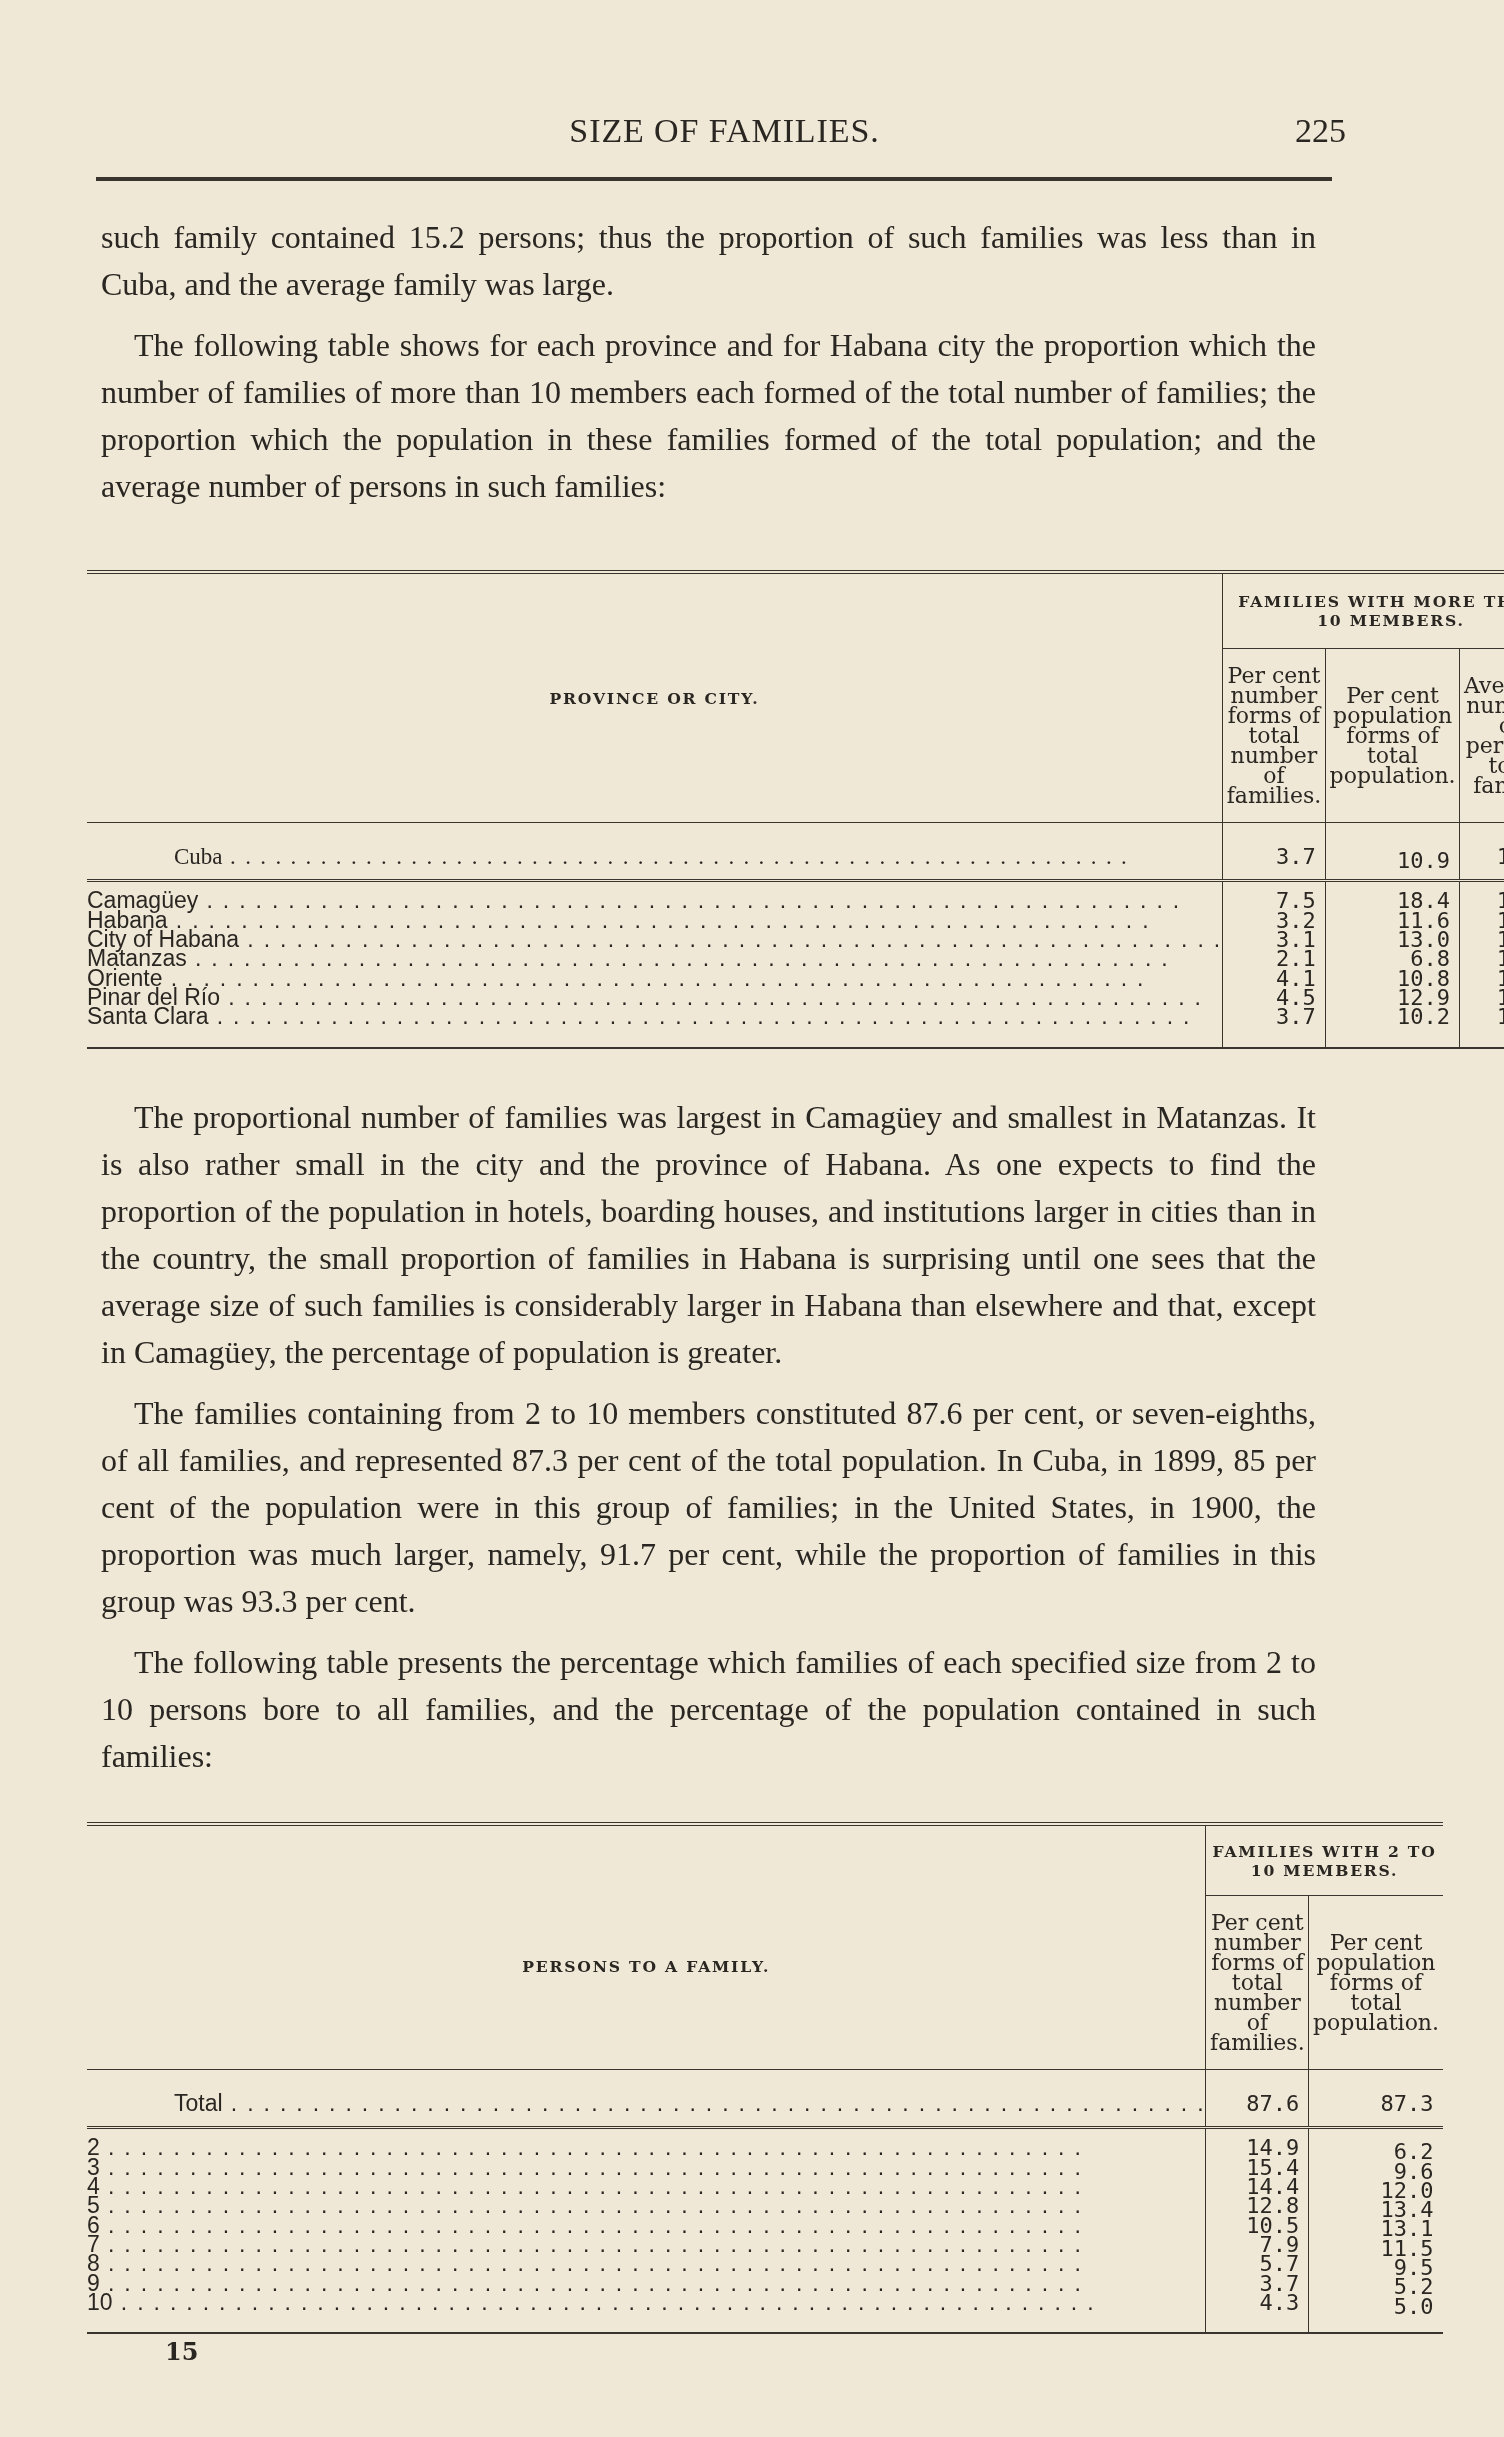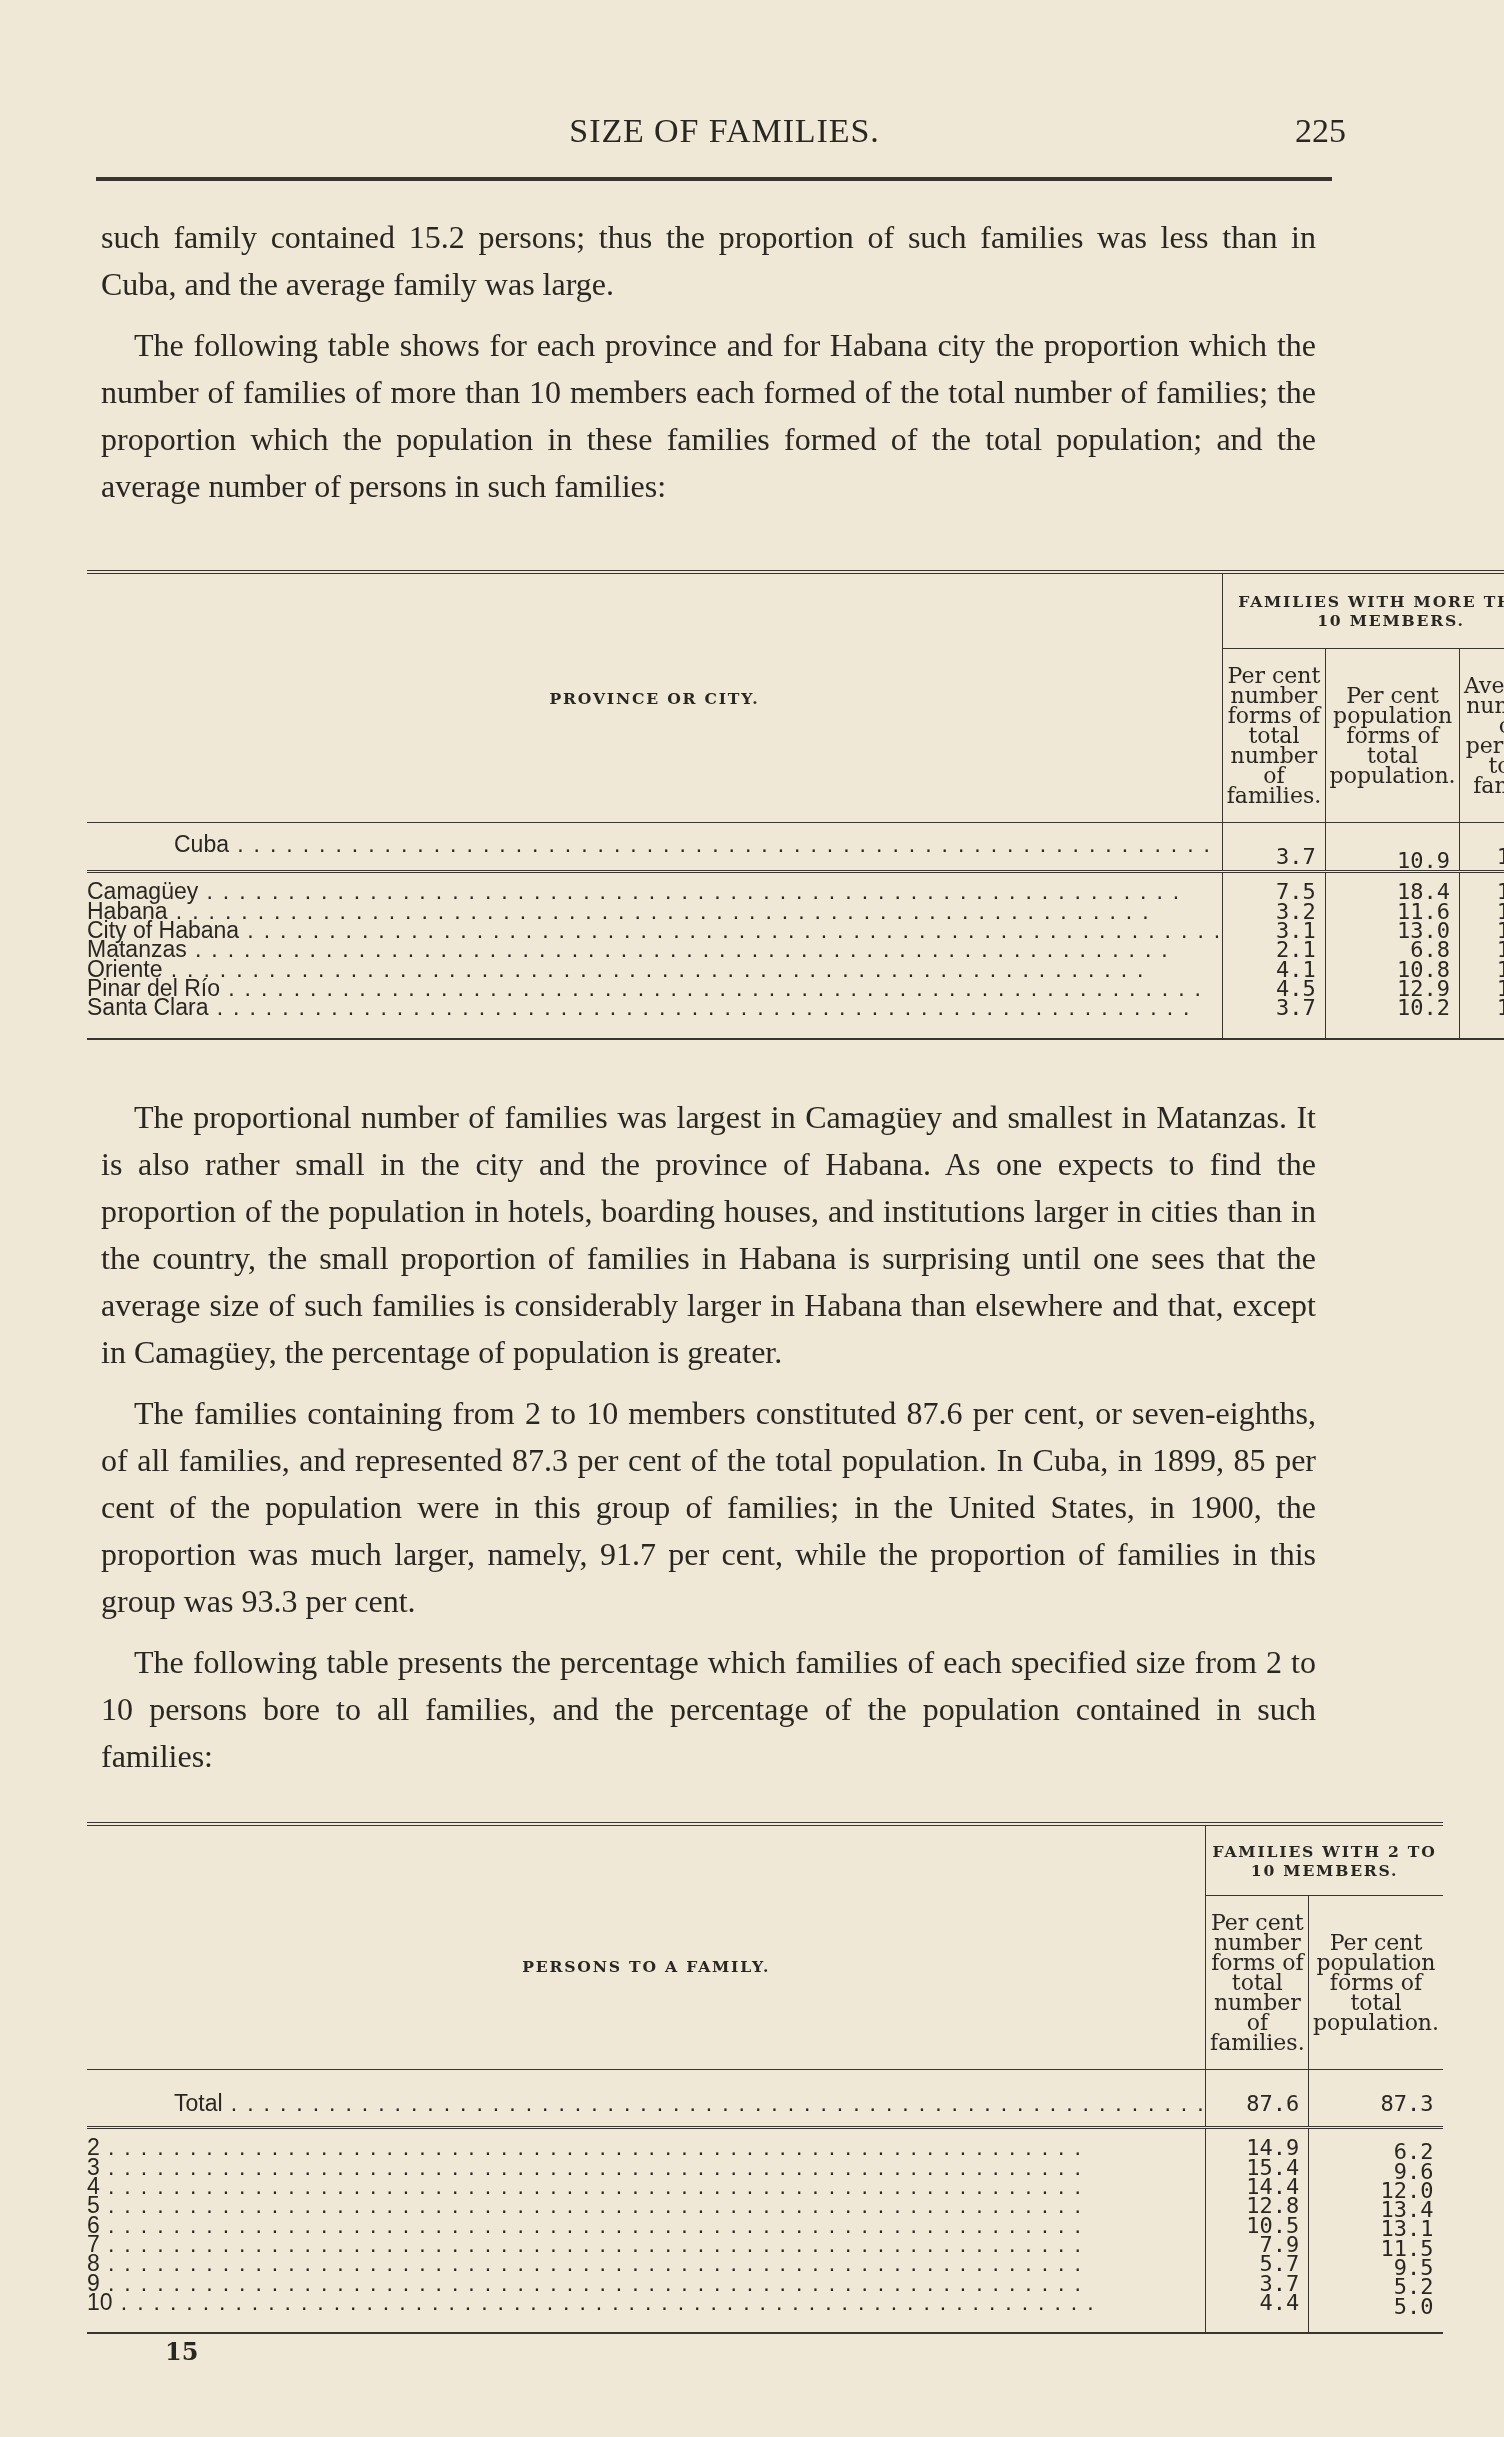--- a/index.html
+++ b/index.html
@@ -93,21 +93,21 @@
         <tr class="rule-top">
       <td rowspan="2" class="hdr-caps" style="vertical-align:middle; padding-top:37px; padding-bottom:37px;">PROVINCE OR CITY.</td>
       <td colspan="3" class="hdr-caps vr" style="height:74px; vertical-align:middle;">FAMILIES WITH MORE THAN 10 MEMBERS.</td>
     </tr>
     <tr>
       <td class="hdr-sub vr hr" style="padding:16.5px 3.7px; height:92px; vertical-align:middle;">Per cent number forms of total number of families.</td>
       <td class="hdr-sub vr hr" style="padding:16.5px 3.7px; vertical-align:middle;">Per cent population forms of total population.</td>
       <td class="hdr-sub vr hr" style="padding:16.5px 3.7px; vertical-align:middle;">Average number of persons to a family.</td>
     </tr>
     <tr class="hr">
-      <td class="label" style="padding:12px 0 13px 87px;"><span>Cuba</span><span class="dots"></span></td>
+      <td class="label" style="padding:24px 0 13px 87px;font-family:Liberation Serif, serif;"><span>Cuba</span><span class="dots"></span></td>
       <td class="num vr" style="padding-top:24px;">3.7</td>
       <td class="num vr" style="padding-top:28px;">10.9</td>
       <td class="num vr" style="padding-top:24px;">14.0</td>
     </tr>
     <tr class="hr-double rule-bottom">
       <td class="label" style="padding:9.2px 0 20px 0;">
         <div><span>Camagüey</span><span class="dots"></span></div>
         <div><span>Habana</span><span class="dots"></span></div>
         <div><span>City of Habana</span><span class="dots"></span></div>
         <div><span>Matanzas</span><span class="dots"></span></div>
@@ -186,21 +186,21 @@
       </td>
       <td class="num vr" style="padding-top:9.2px;">
         <div>14.9</div>
             <div>15.4</div>
             <div>14.4</div>
             <div>12.8</div>
             <div>10.5</div>
             <div>7.9</div>
             <div>5.7</div>
             <div>3.7</div>
-            <div>4.4</div>
+            <div>4.3</div>
       </td>
       <td class="num vr" style="padding-top:13px;">
         <div>6.2</div>
             <div>9.6</div>
             <div>12.0</div>
             <div>13.4</div>
             <div>13.1</div>
             <div>11.5</div>
             <div>9.5</div>
             <div>5.2</div>

